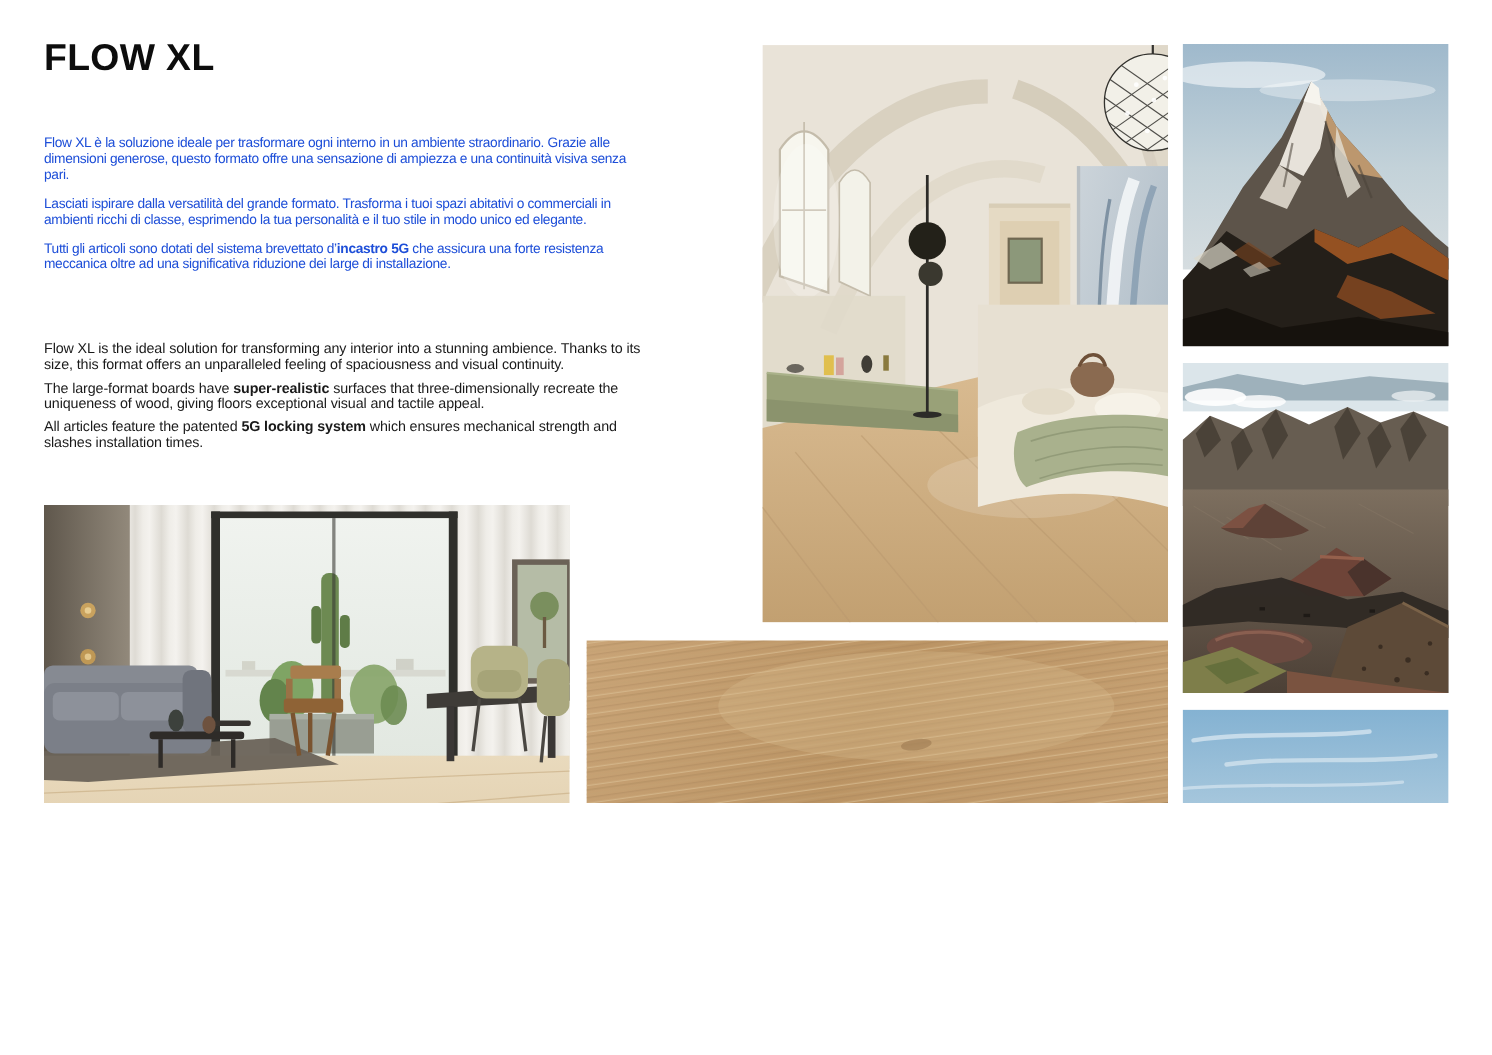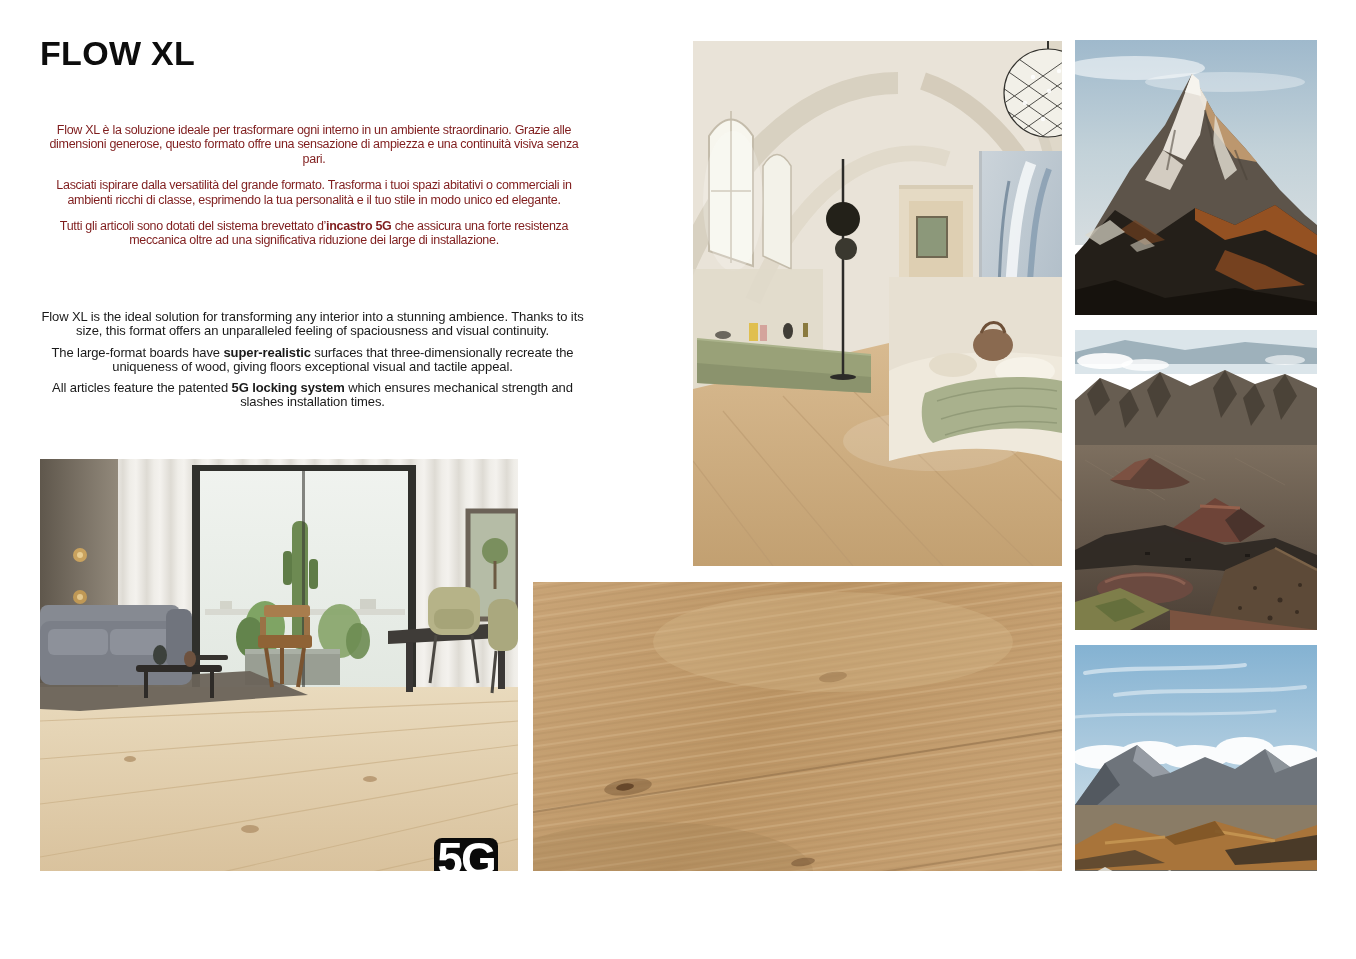--- a/index.html
+++ b/index.html
@@ -1,27 +1,27 @@
 <!DOCTYPE html>
 <html><head>
 <meta charset="utf-8">
 <style>
   * { margin:0; padding:0; box-sizing:border-box; }
   html,body { background:#ffffff; }
   .page {
-    position:relative; width:1356px; height:871px; background:#ffffff;
-    font-family:"Liberation Sans", sans-serif; color:#121212; overflow:hidden;text-align:center;
+    position:relative; width:1356px; height:730px; background:#ffffff;
+    font-family:"Liberation Sans", sans-serif; color:#121212; overflow:hidden;
   }
   .page-title {
     position:absolute; left:40px; top:34px;
     font-size:34px; font-weight:700; letter-spacing:0.3px; color:#0d0d0d;
   }
   .intro-it {
     position:absolute; left:40px; top:123px; width:548px;
-    font-size:12.5px; line-height:14.4px; letter-spacing:-0.3px; color:#7f1d1d;
+    font-size:12.5px; line-height:14.4px; letter-spacing:-0.3px; color:#1d4ed8;
   }
   .intro-it p { margin-bottom:12px; }
   .intro-en {
     position:absolute; left:40px; top:310px; width:545px;
     font-size:13px; line-height:14px; letter-spacing:-0.1px; color:#1a1a1a;
   }
   .intro-en p { margin-bottom:7.5px; }
   .intro-it strong, .intro-en strong { font-weight:700; }
   .figure { position:absolute; overflow:hidden; }
   .figure svg { display:block; width:100%; height:100%; }

